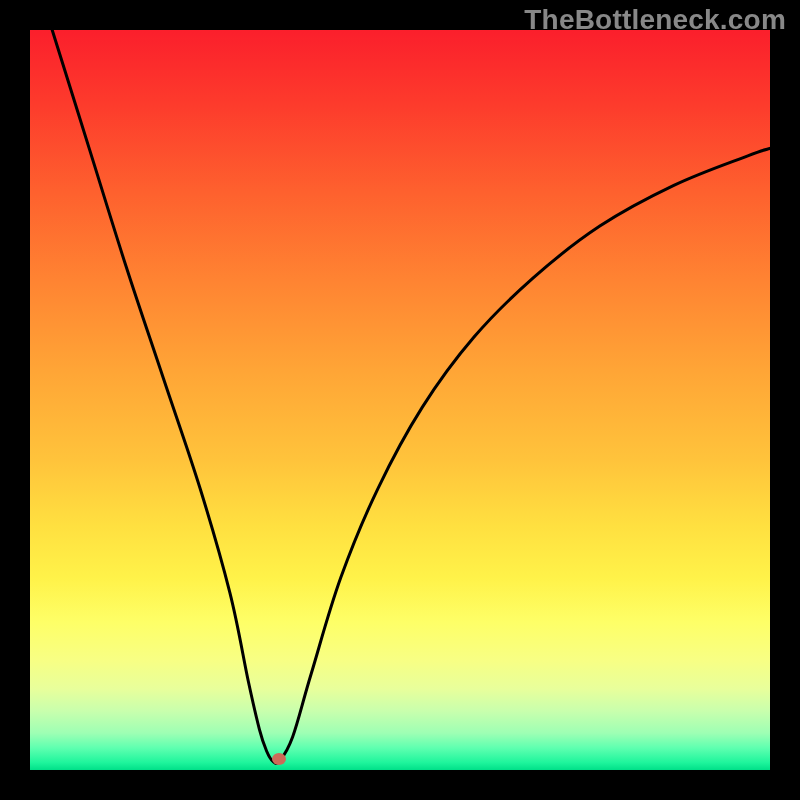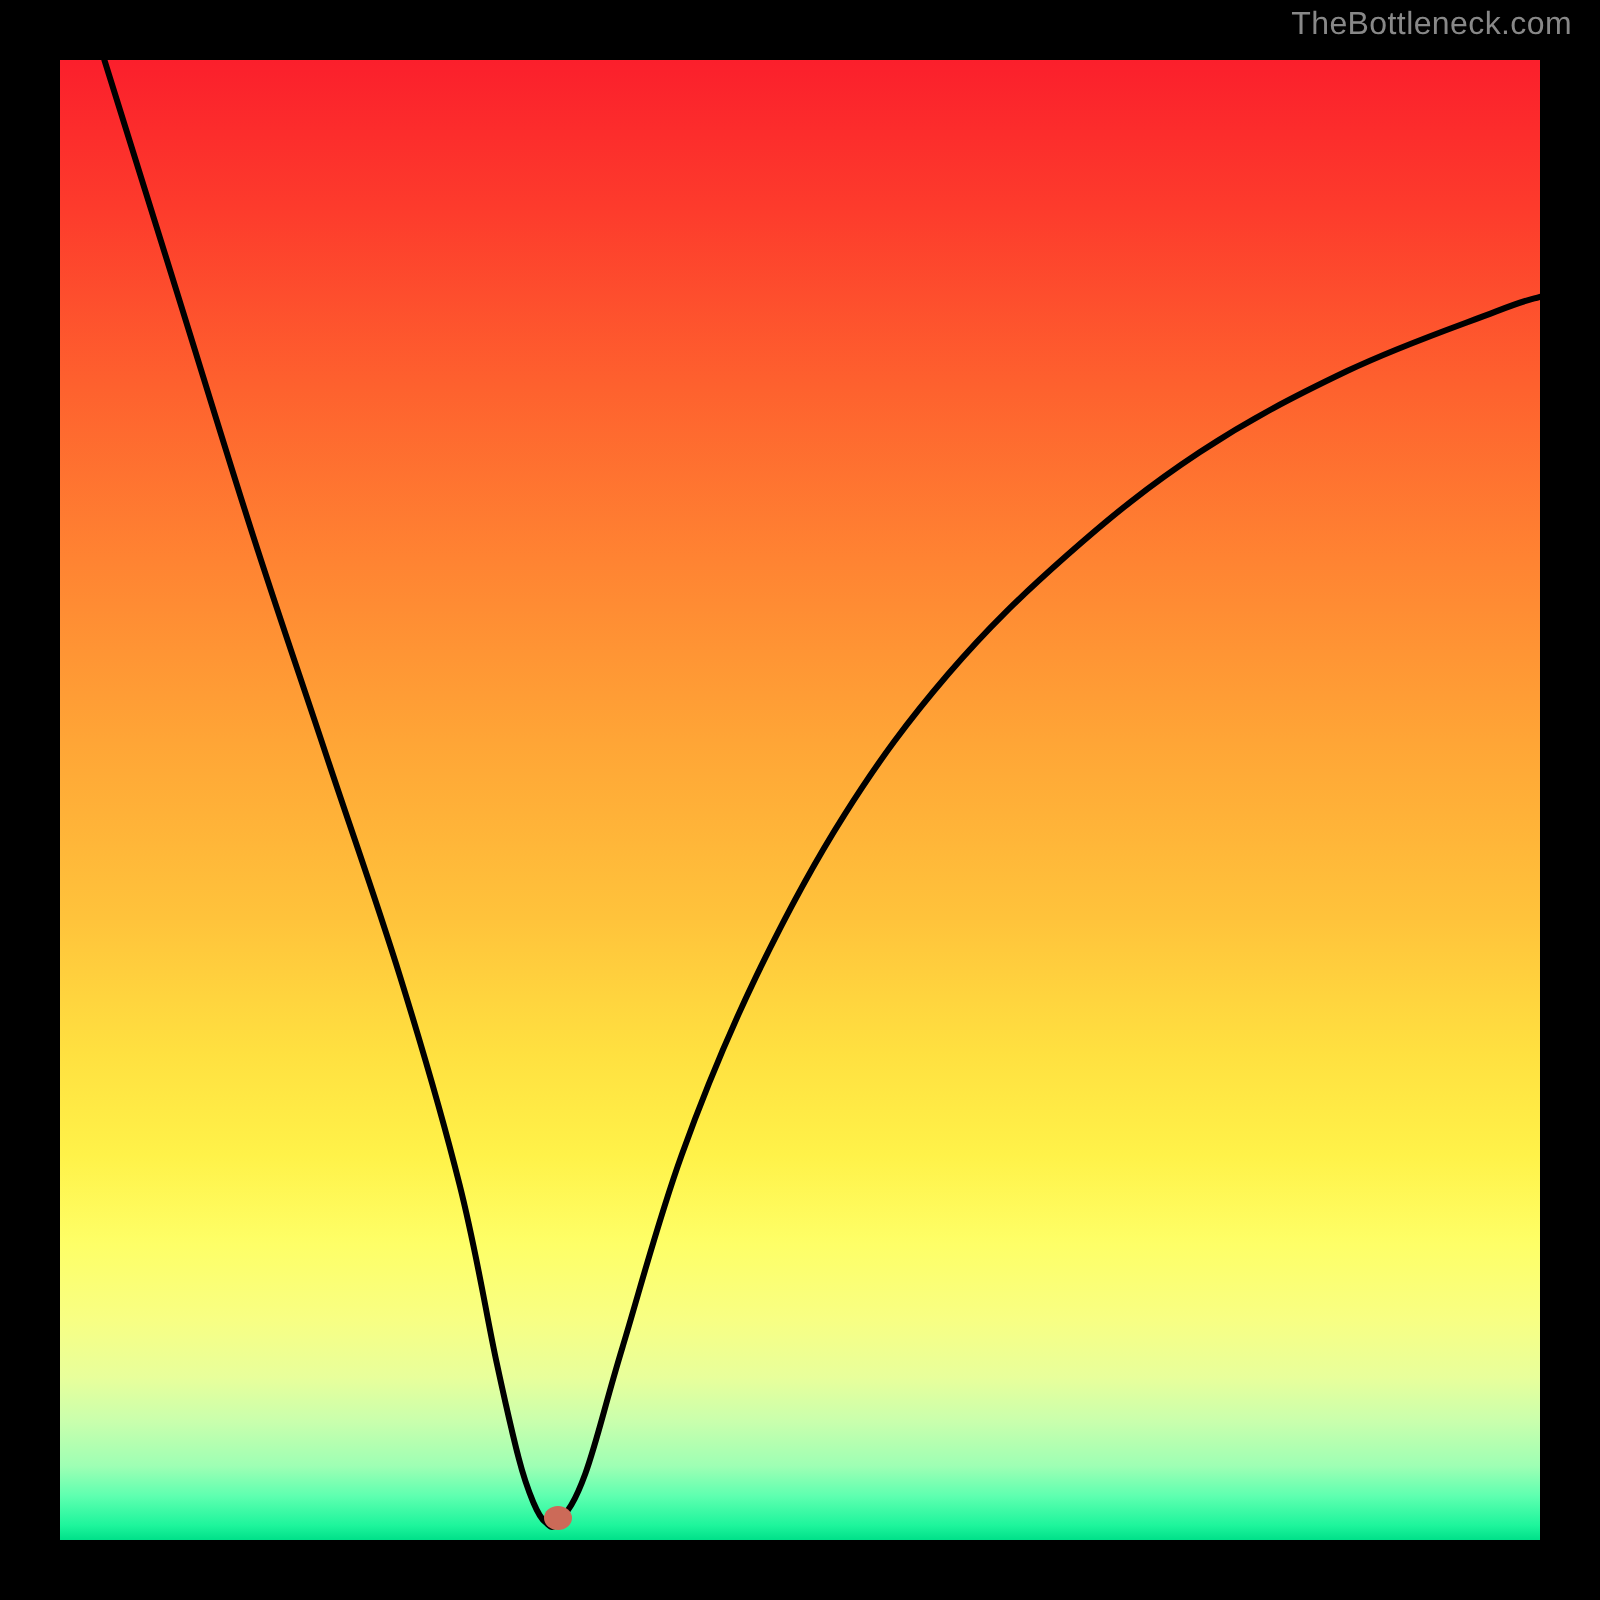--- a/index.html
+++ b/index.html
@@ -58,22 +58,22 @@
     height: 12px;
     border-radius: 50%;
     background: #cc6a58;
     transform: translate(-50%, -50%);
   }
   .watermark {
     position: absolute;
     top: 4px;
     right: 14px;
     color: #888;
-    font-size: 16px;
-    font-weight: 400;
+    font-size: 28px;
+    font-weight: 700;
     letter-spacing: 0.2px;
     user-select: none;
   }
 </style>
 </head>
 <body>
 
 <div class="frame">
   <div class="watermark">TheBottleneck.com</div>
   <div class="plot">

